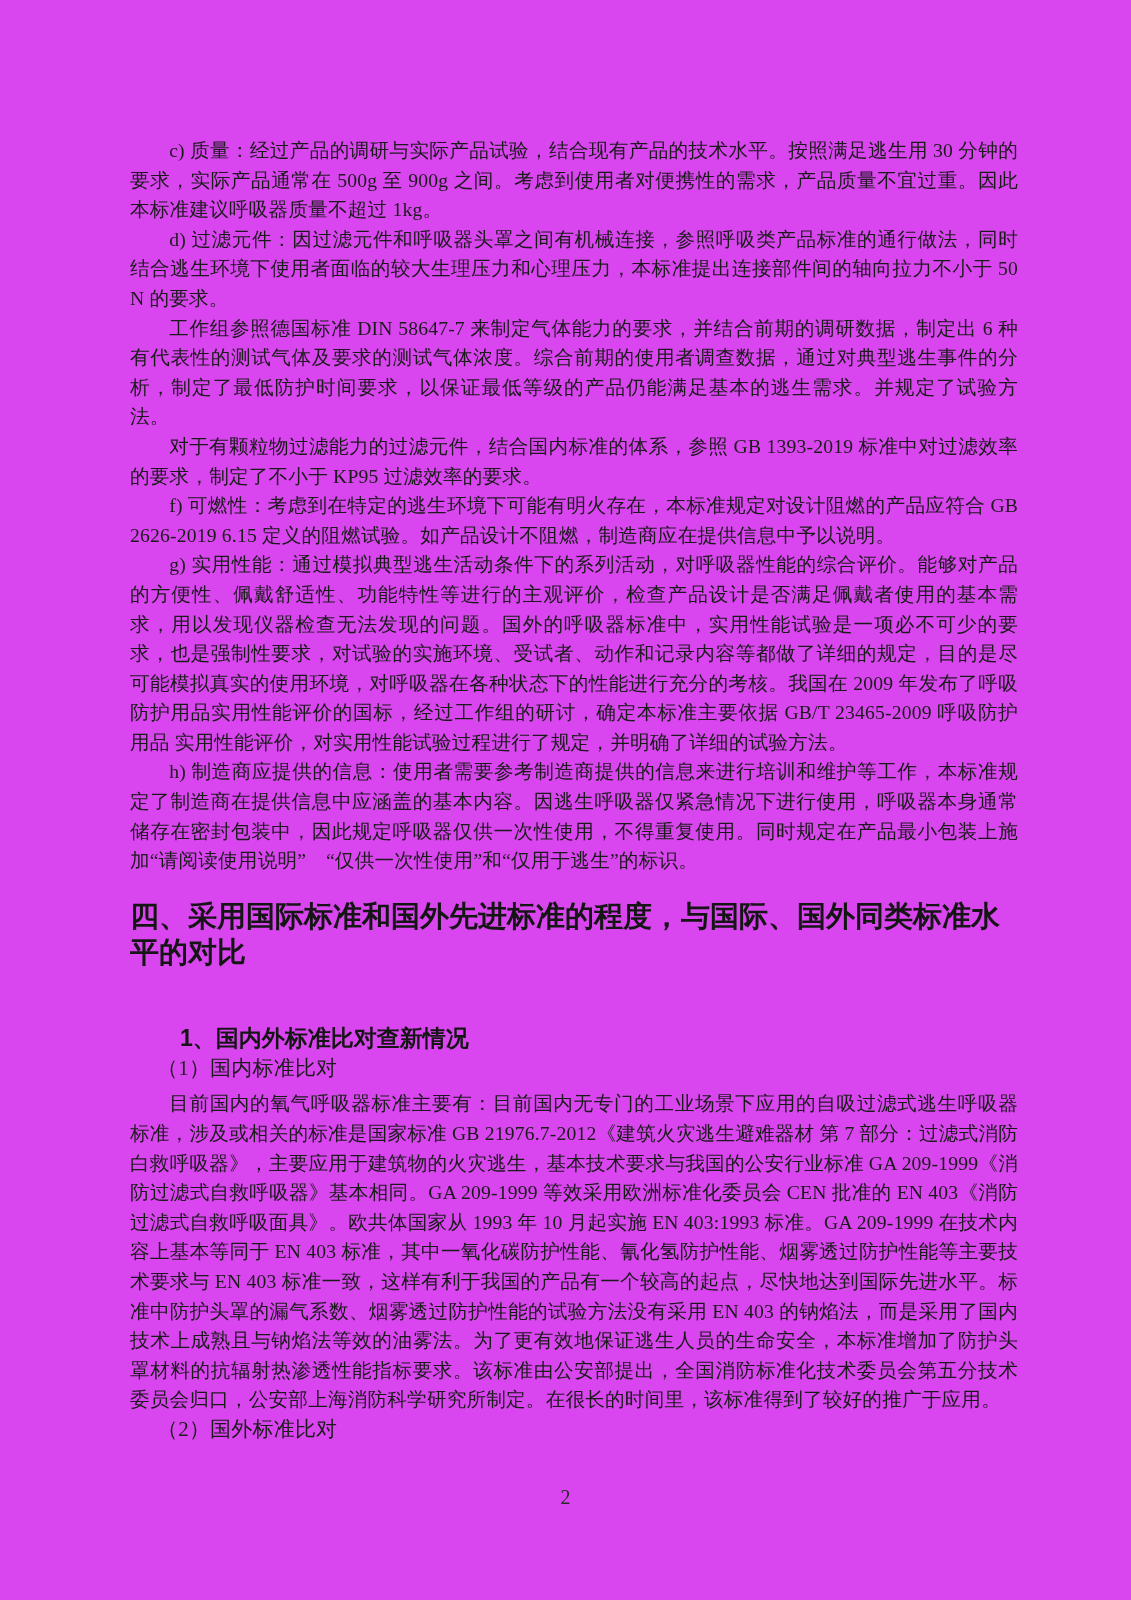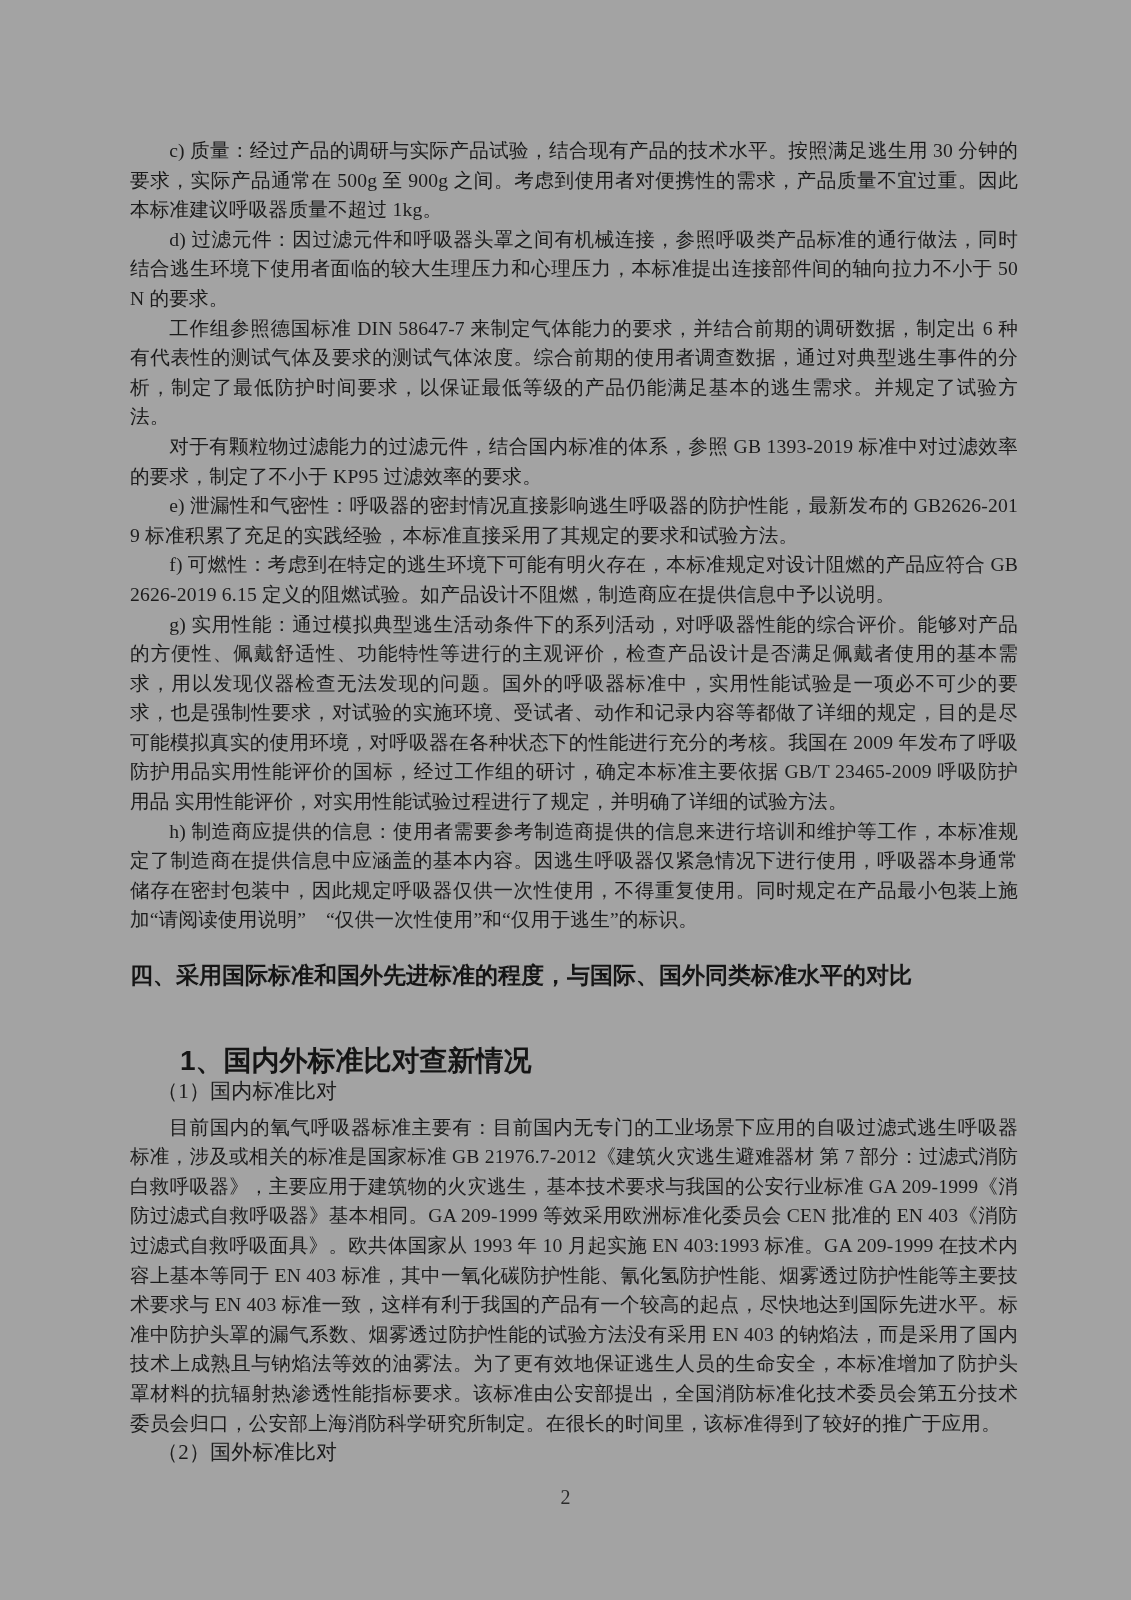--- a/index.html
+++ b/index.html
@@ -5,21 +5,21 @@
   html, body {
     margin: 0;
     padding: 0;
     background: #e8e8e8;
   }
   .page {
     position: relative;
     width: 1131px;
     height: 1600px;
     margin: 0 auto;
-    background: #a3a3a3;
+    background: #d946ef;
     color: #1b1b1b;
     font-family: "Liberation Serif", "DejaVu Serif", serif;
     overflow: hidden;
   }
   .content {
     position: absolute;
     left: 130px;
     top: 136px;
     width: 888px;
   }
@@ -29,29 +29,29 @@
     line-height: 29.6px;
     text-align: justify;
     text-indent: 2em;
     letter-spacing: 0.2px;
     word-break: break-all;
   }
   h1.section-heading {
     margin: 22px 0 0 0;
     font-family: "Liberation Sans", "DejaVu Sans", sans-serif;
     font-weight: bold;
-    font-size: 23px;
+    font-size: 29px;
     line-height: 36px;
     color: #151515;
   }
   h2.subsection-heading {
     margin: 52px 0 0 50px;
     font-family: "Liberation Sans", "DejaVu Sans", sans-serif;
     font-weight: bold;
-    font-size: 28px;
+    font-size: 23px;
     line-height: 32px;
     color: #151515;
   }
   p.list-item {
     margin: 0;
     font-size: 21px;
     line-height: 29.6px;
     text-indent: 27px;
     letter-spacing: 0.2px;
   }
@@ -71,21 +71,20 @@
 </style>
 </head>
 <body>
 
 <div class="page">
   <div class="content">
     <p class="body-para">c) 质量：经过产品的调研与实际产品试验，结合现有产品的技术水平。按照满足逃生用 30 分钟的要求，实际产品通常在 500g 至 900g 之间。考虑到使用者对便携性的需求，产品质量不宜过重。因此本标准建议呼吸器质量不超过 1kg。</p>
     <p class="body-para">d) 过滤元件：因过滤元件和呼吸器头罩之间有机械连接，参照呼吸类产品标准的通行做法，同时结合逃生环境下使用者面临的较大生理压力和心理压力，本标准提出连接部件间的轴向拉力不小于 50N 的要求。</p>
     <p class="body-para">工作组参照德国标准 DIN 58647-7 来制定气体能力的要求，并结合前期的调研数据，制定出 6 种有代表性的测试气体及要求的测试气体浓度。综合前期的使用者调查数据，通过对典型逃生事件的分析，制定了最低防护时间要求，以保证最低等级的产品仍能满足基本的逃生需求。并规定了试验方法。</p>
     <p class="body-para">对于有颗粒物过滤能力的过滤元件，结合国内标准的体系，参照 GB 1393-2019 标准中对过滤效率的要求，制定了不小于 KP95 过滤效率的要求。</p>
-    <p class="body-para">e) 泄漏性和气密性：呼吸器的密封情况直接影响逃生呼吸器的防护性能，最新发布的 GB2626-2019 标准积累了充足的实践经验，本标准直接采用了其规定的要求和试验方法。</p>
     <p class="body-para">f) 可燃性：考虑到在特定的逃生环境下可能有明火存在，本标准规定对设计阻燃的产品应符合 GB2626-2019 6.15 定义的阻燃试验。如产品设计不阻燃，制造商应在提供信息中予以说明。</p>
     <p class="body-para">g) 实用性能：通过模拟典型逃生活动条件下的系列活动，对呼吸器性能的综合评价。能够对产品的方便性、佩戴舒适性、功能特性等进行的主观评价，检查产品设计是否满足佩戴者使用的基本需求，用以发现仪器检查无法发现的问题。国外的呼吸器标准中，实用性能试验是一项必不可少的要求，也是强制性要求，对试验的实施环境、受试者、动作和记录内容等都做了详细的规定，目的是尽可能模拟真实的使用环境，对呼吸器在各种状态下的性能进行充分的考核。我国在 2009 年发布了呼吸防护用品实用性能评价的国标，经过工作组的研讨，确定本标准主要依据 GB/T 23465-2009 呼吸防护用品 实用性能评价，对实用性能试验过程进行了规定，并明确了详细的试验方法。</p>
     <p class="body-para">h) 制造商应提供的信息：使用者需要参考制造商提供的信息来进行培训和维护等工作，本标准规定了制造商在提供信息中应涵盖的基本内容。因逃生呼吸器仅紧急情况下进行使用，呼吸器本身通常储存在密封包装中，因此规定呼吸器仅供一次性使用，不得重复使用。同时规定在产品最小包装上施加“请阅读使用说明”　“仅供一次性使用”和“仅用于逃生”的标识。</p>
 
     <h1 class="section-heading">四、采用国际标准和国外先进标准的程度，与国际、国外同类标准水平的对比</h1>
     <h2 class="subsection-heading">1、国内外标准比对查新情况</h2>
 
     <p class="list-item">（1）国内标准比对</p>
     <p class="body-para after-item">目前国内的氧气呼吸器标准主要有：目前国内无专门的工业场景下应用的自吸过滤式逃生呼吸器标准，涉及或相关的标准是国家标准 GB 21976.7-2012《建筑火灾逃生避难器材 第 7 部分：过滤式消防白救呼吸器》，主要应用于建筑物的火灾逃生，基本技术要求与我国的公安行业标准 GA 209-1999《消防过滤式自救呼吸器》基本相同。GA 209-1999 等效采用欧洲标准化委员会 CEN 批准的 EN 403《消防过滤式自救呼吸面具》。欧共体国家从 1993 年 10 月起实施 EN 403:1993 标准。GA 209-1999 在技术内容上基本等同于 EN 403 标准，其中一氧化碳防护性能、氰化氢防护性能、烟雾透过防护性能等主要技术要求与 EN 403 标准一致，这样有利于我国的产品有一个较高的起点，尽快地达到国际先进水平。标准中防护头罩的漏气系数、烟雾透过防护性能的试验方法没有采用 EN 403 的钠焰法，而是采用了国内技术上成熟且与钠焰法等效的油雾法。为了更有效地保证逃生人员的生命安全，本标准增加了防护头罩材料的抗辐射热渗透性能指标要求。该标准由公安部提出，全国消防标准化技术委员会第五分技术委员会归口，公安部上海消防科学研究所制定。在很长的时间里，该标准得到了较好的推广于应用。</p>
     <p class="list-item">（2）国外标准比对</p>

